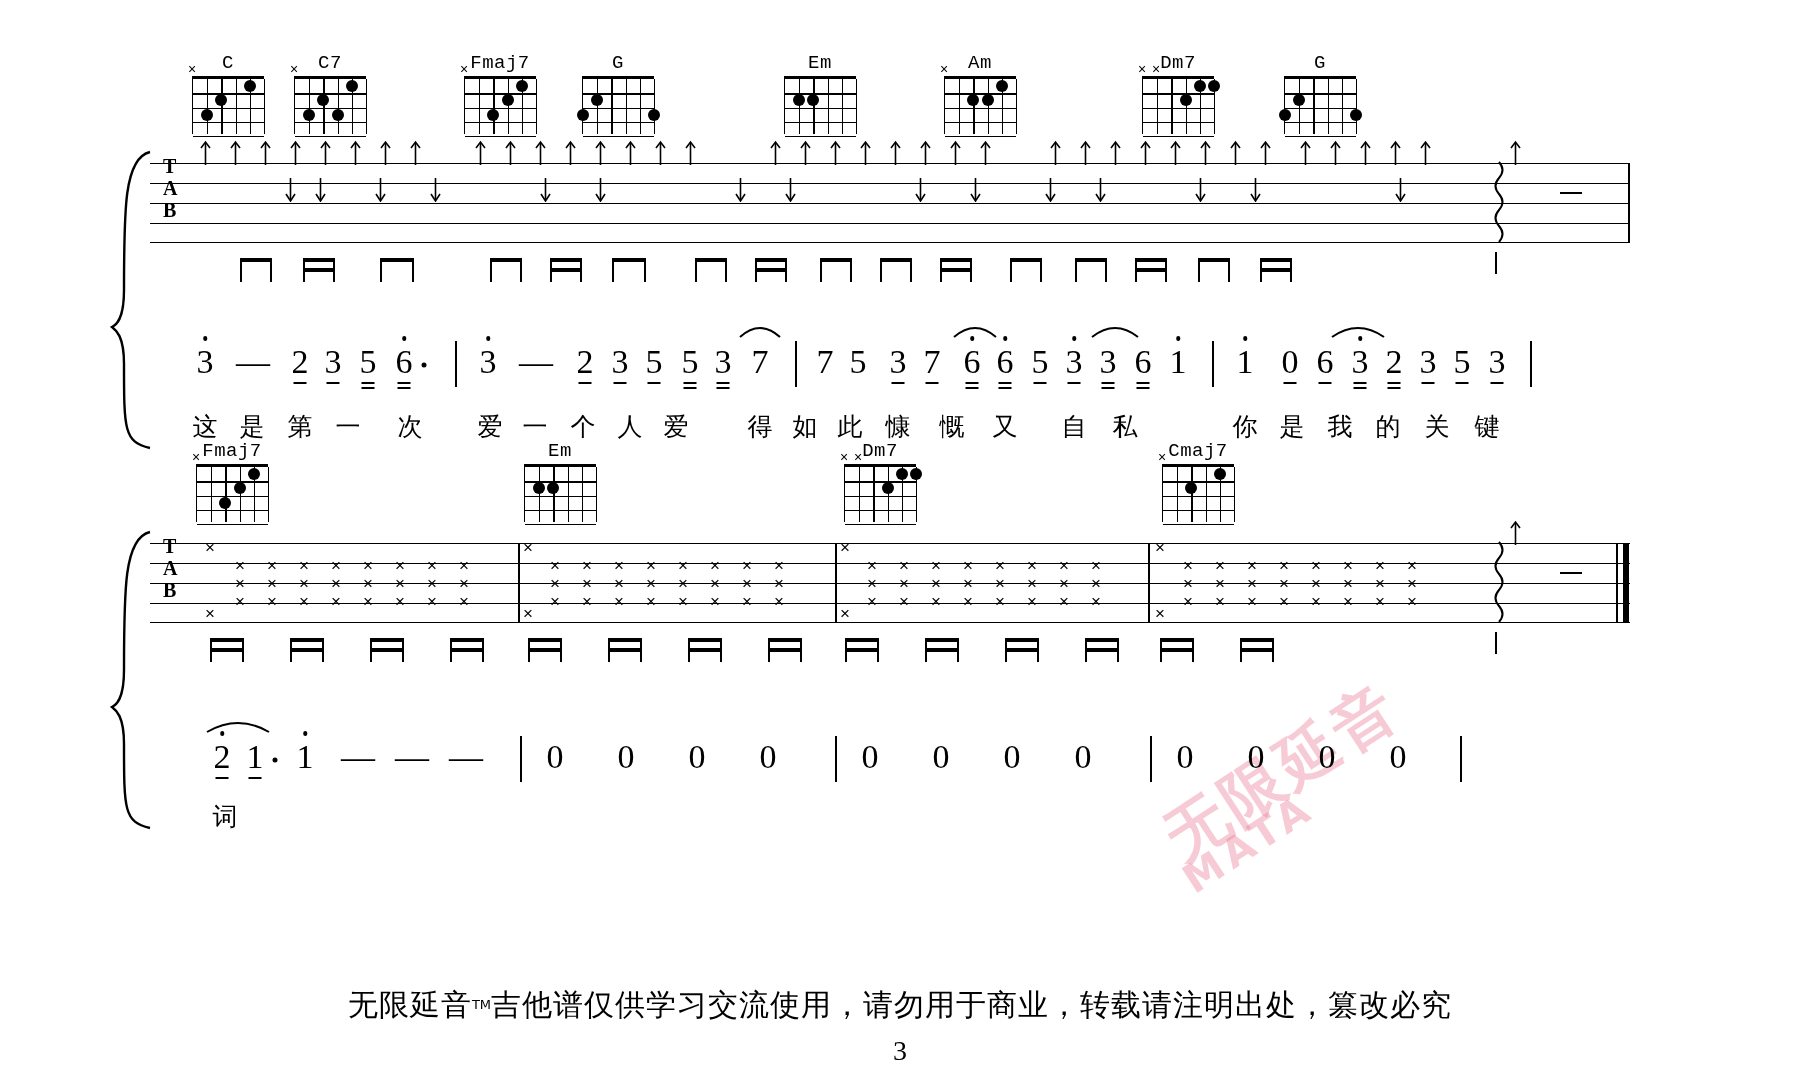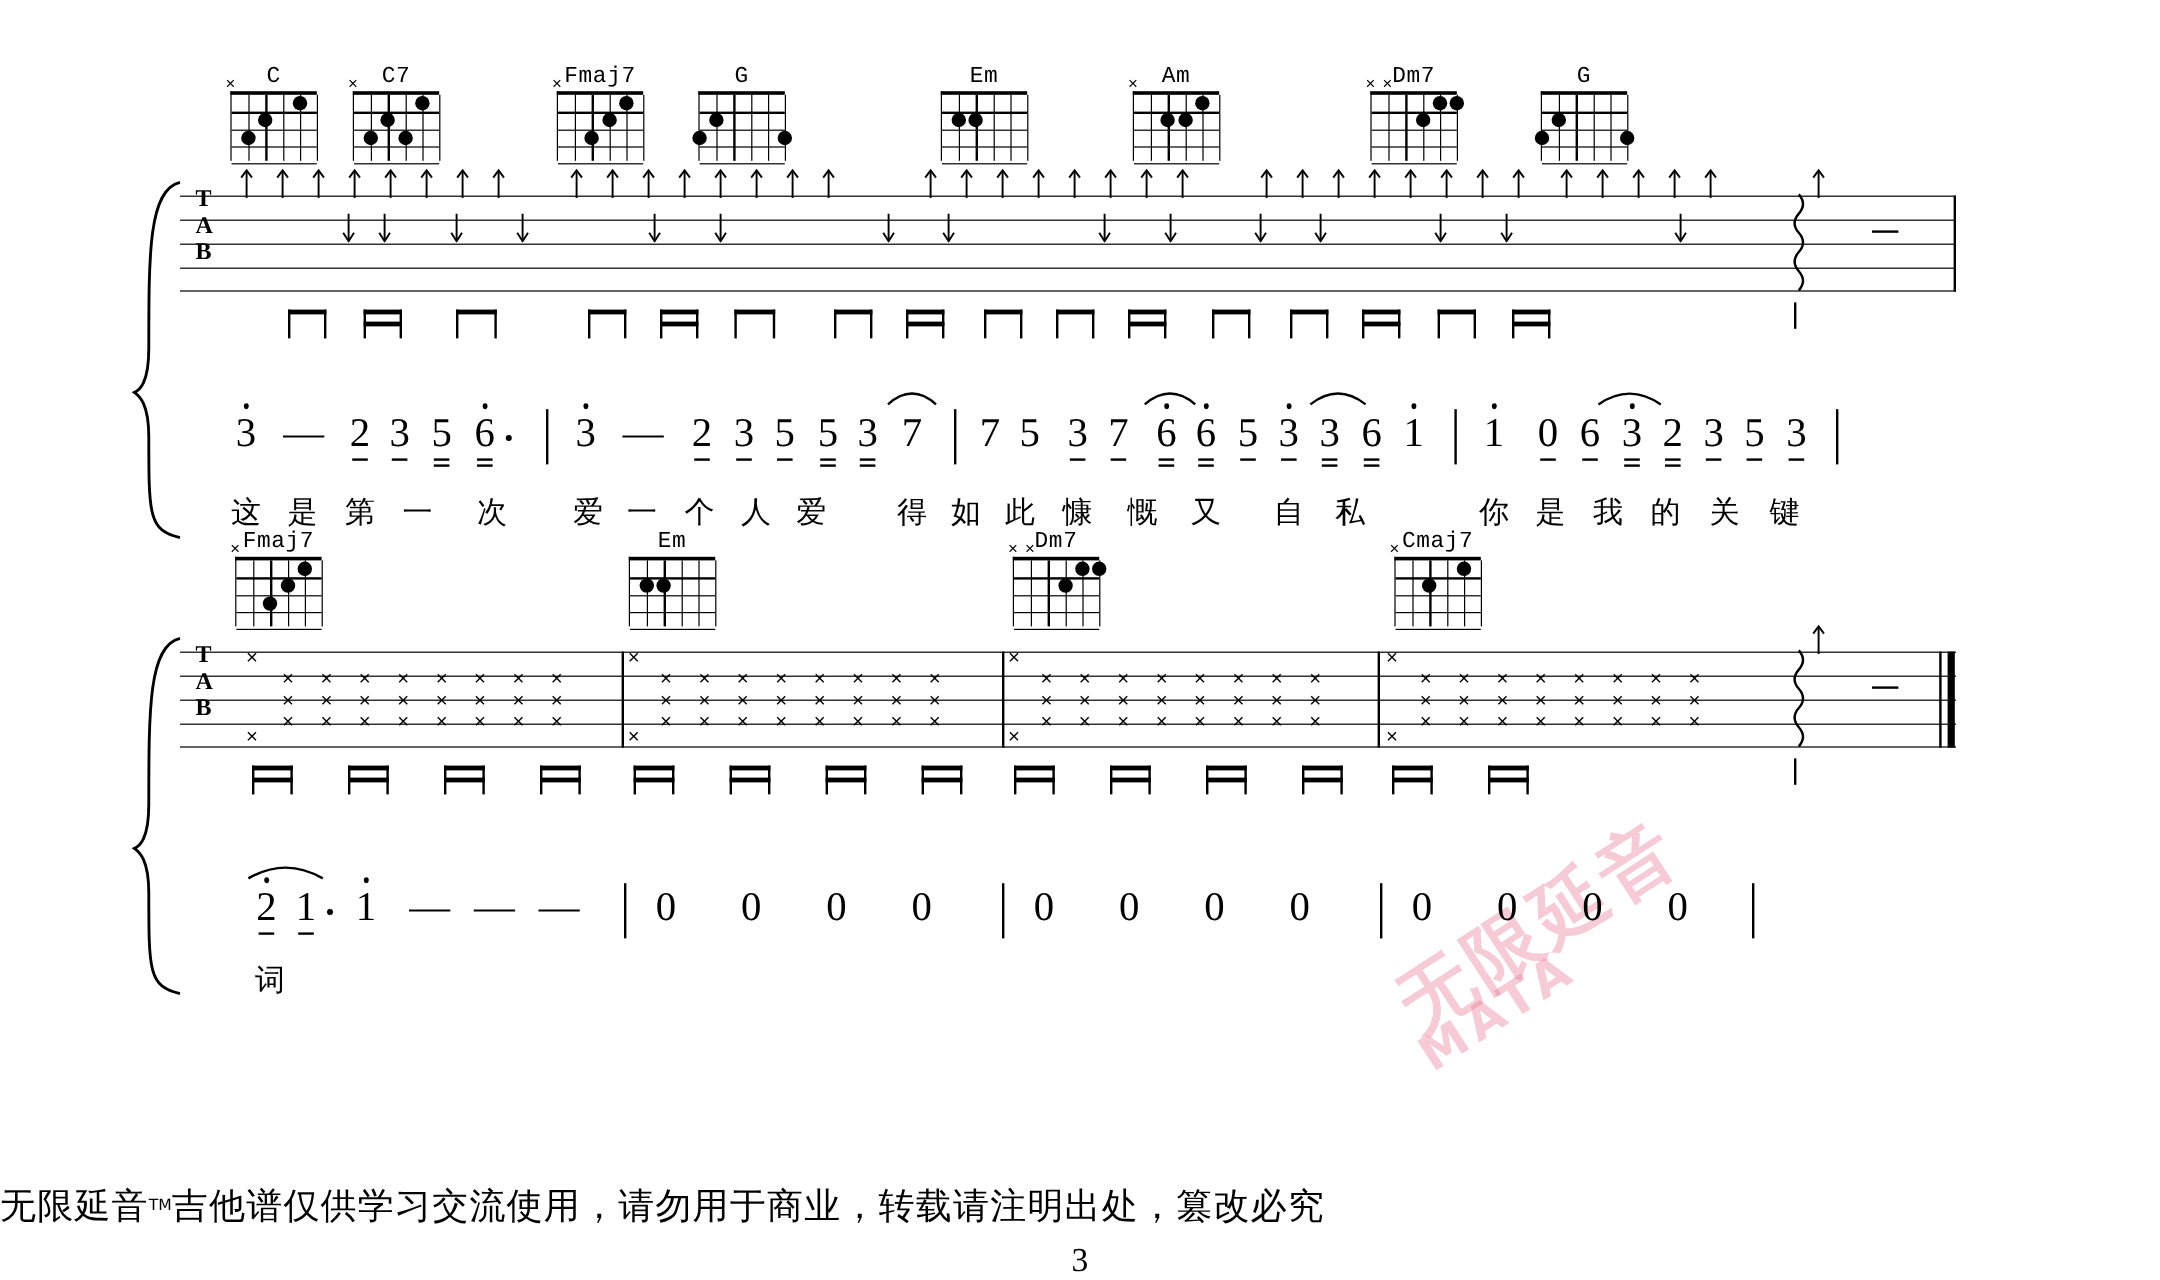--- a/index.html
+++ b/index.html
@@ -187,20 +187,21 @@
     position: absolute;
     font-size: 17px;
     font-family: "Liberation Sans", sans-serif;
     color: #000;
     transform: translate(-50%,-50%);
   }
 
   .footer {
     position: absolute;
     width: 100%;
+    text-align: center;
     font-family: "DejaVu Sans", sans-serif;
     color: #000;
   }
   .footer .ftext { font-size: 30px; letter-spacing: 1px; }
   .footer sup { font-size: 13px; }
   .pagenum {
     position: absolute;
     width: 100%;
     text-align: center;
     font-size: 28px;

